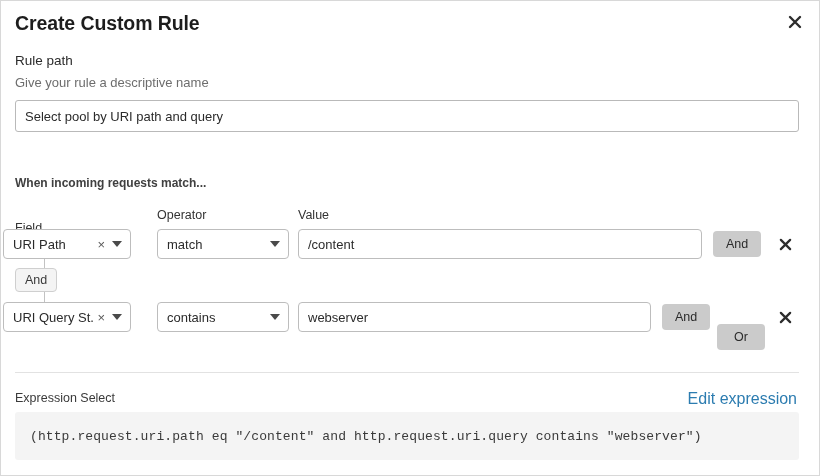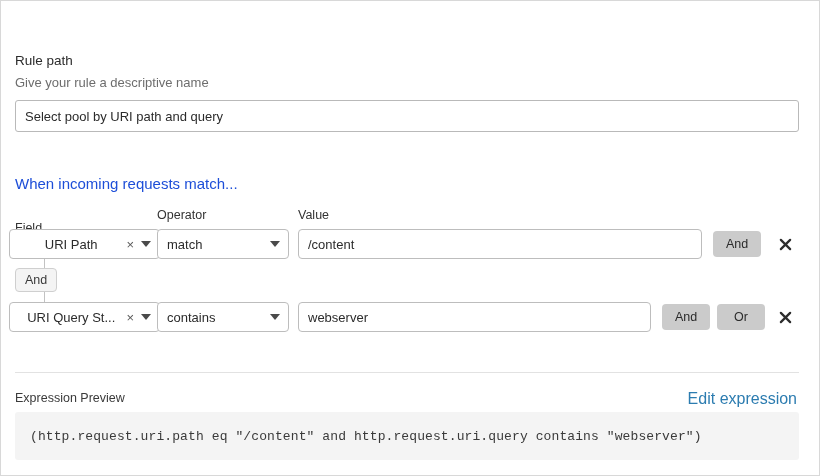--- a/index.html
+++ b/index.html
@@ -84,23 +84,23 @@
     color: #2b2b2b;
     padding: 15px 9px;
     outline: none;
   }
 
   
   .match-heading {
     position: absolute;
     left: 14px;
     top: 174px;
-    font-size: 15px;
-    font-weight: normal;
-    color: #1d4ed8;
+    font-size: 12px;
+    font-weight: bold;
+    color: #404040;
     line-height: 17px;
   }
 
   
   .col-head {
     position: absolute;
     font-size: 12.5px;
     color: #333333;
     line-height: 15px;
     top: 207px;
@@ -146,21 +146,21 @@
   }
   .caret {
     width: 18px;
     display: flex;
     align-items: center;
     justify-content: center;
     padding-right: 4px;
   }
   .caret svg { display: block; }
 
-  .field-select { left: 8px; width: 151px; text-align: center; }
+  .field-select { left: 2px; width: 128px; }
   .operator-select { left: 156px; width: 132px; }
 
   .value-input {
     position: absolute;
     height: 30px;
     box-sizing: border-box;
     border: 1px solid #bdbdbd;
     border-radius: 4px;
     background: #fff;
     font-family: "Liberation Sans", sans-serif;
@@ -181,21 +181,21 @@
     border-radius: 4px;
     font-family: "Liberation Sans", sans-serif;
     font-size: 12.5px;
     color: #2b2b2b;
     cursor: pointer;
     padding: 0 12px;
     top: 2px;
   }
   .btn-and-1 { left: 712px; width: 48px; }
   .btn-and-2 { left: 661px; width: 48px; }
-  .btn-or-2  { left: 716px; width: 48px; }
+  .btn-or-2  { left: 716px; width: 48px; margin-top: 20px; }
 
   .delete-btn {
     position: absolute;
     top: 5px;
     width: 20px;
     height: 20px;
     display: flex;
     align-items: center;
     justify-content: center;
     cursor: pointer;
@@ -277,20 +277,28 @@
     padding-left: 15px;
     white-space: nowrap;
     letter-spacing: 0.1px;
   }
 </style>
 </head>
 <body>
 
 <div class="dialog">
 
+  <div class="header">
+    <div class="title">Create Custom Rule</div>
+    <div class="close-btn">
+      <svg width="14" height="14" viewBox="0 0 14 14">
+        <path d="M2 2 L12 12 M12 2 L2 12" stroke="#2d2d2d" stroke-width="2.4" stroke-linecap="round"></path>
+      </svg>
+    </div>
+  </div>
 
   <div class="section-label label-rule-name">Rule path</div>
   <div class="sub-hint">Give your rule a descriptive name</div>
   <input class="rule-name-input" type="text" value="Select pool by URI path and query" style="">
 
   <div class="match-heading">When incoming requests match...</div>
 
   <div class="col-head col-field">Field</div>
   <div class="col-head col-operator">Operator</div>
   <div class="col-head col-value">Value</div>
@@ -348,19 +356,19 @@
     <button class="logic-btn btn-and-2">And</button>
     <button class="logic-btn btn-or-2">Or</button>
     <div class="delete-btn del-2">
       <svg width="13" height="13" viewBox="0 0 14 14">
         <path d="M2 2 L12 12 M12 2 L2 12" stroke="#2d2d2d" stroke-width="2.4" stroke-linecap="round"></path>
       </svg>
     </div>
   </div>
 
   <div class="divider"></div>
-  <div class="expr-label">Expression Preview</div>
+  <div class="expr-label">Expression Select</div>
   <a class="edit-expr-link">Edit expression</a>
   <div class="expr-box">
     <span class="expr-text">(http.request.uri.path eq "/content" and http.request.uri.query contains "webserver")</span>
   </div>
 
 </div>
 
 </body></html>

